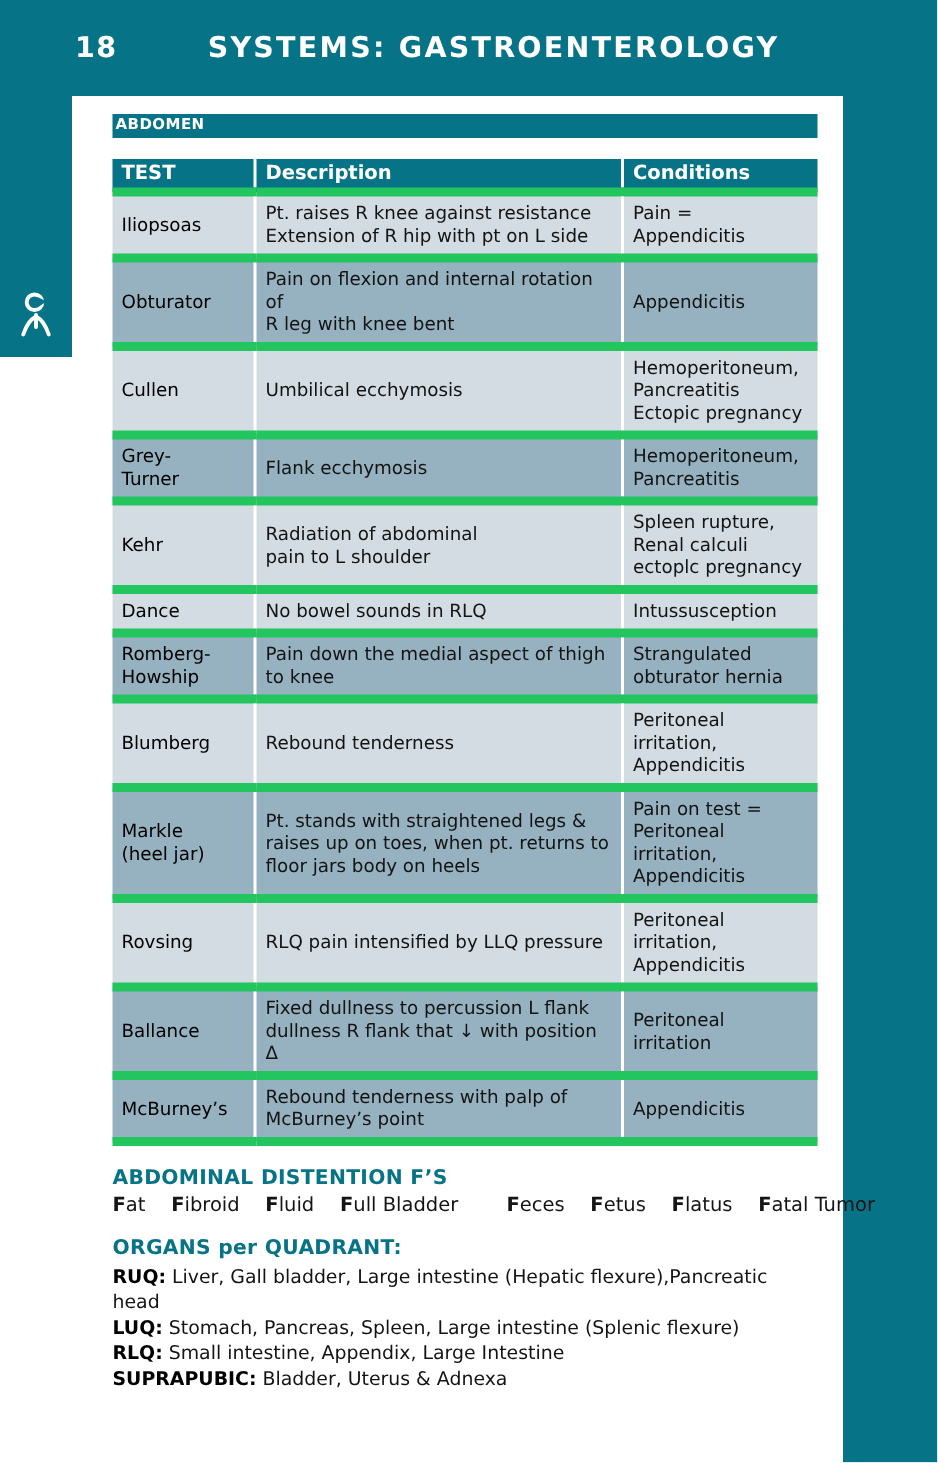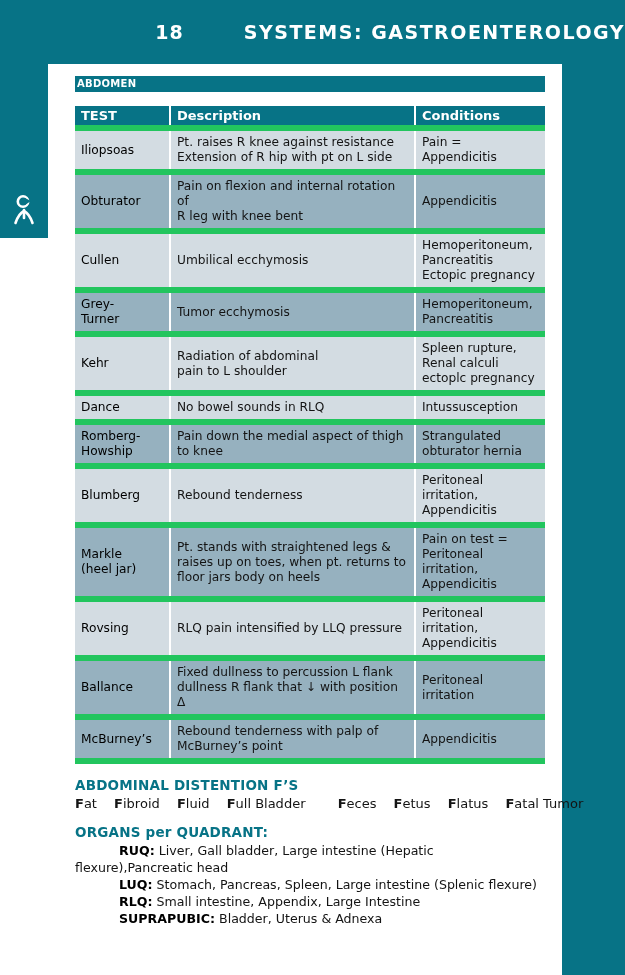--- a/index.html
+++ b/index.html
@@ -9,21 +9,21 @@
     width: 625px; height: 975px;
     background: #ffffff;
     font-family: "DejaVu Sans", "Liberation Sans", sans-serif;
     color: #141414;
     overflow: hidden;
   }
   
   .top-band {
     position: absolute; left: 0; top: 0; width: 625px; height: 64px;
     background: #077386;
-    display: flex; align-items: center; justify-content: flex-end;
+    display: flex; align-items: center;
   }
   .page-number {
     color: #ffffff; font-weight: bold; font-size: 19px;
     margin-left: 50px; letter-spacing: 1px;
   }
   .page-title {
     color: #ffffff; font-weight: bold; font-size: 19px;
     margin-left: 60px; letter-spacing: 1.5px;
   }
   .left-strip {
@@ -82,21 +82,21 @@
     color: #077386; font-weight: bold; font-size: 13.5px;
     margin-top: 13px; letter-spacing: 0.2px;
   }
   .fs-line { margin-top: 3px; font-size: 13px; white-space: nowrap; }
   .fword { display: inline-block; margin-right: 13px; }
   .fword:last-child { margin-right: 0; }
   .fword.gap { margin-left: 15px; }
   .fword::first-letter { font-weight: bold; }
   .quad-line { font-size: 12.6px; line-height: 17px; }
   .quad-lines { margin-top: 2px; }
-  .quad-label { font-weight: bold; color: #000000; margin-right: 4px; margin-left: 44px; }
+  .quad-label { font-weight: bold; color: #000000; margin-right: 4px; }
 </style>
 </head>
 <body>
 
 <div class="screen">
 
   <div class="top-band">
     <span class="page-number">18</span>
     <span class="page-title">SYSTEMS: GASTROENTEROLOGY</span>
   </div>
@@ -146,21 +146,21 @@
       <tr class="light">
         <td class="test">Cullen</td>
         <td>Umbilical ecchymosis</td>
         <td>Hemoperitoneum,
 Pancreatitis
 Ectopic pregnancy</td>
       </tr>
       <tr class="dark">
         <td class="test">Grey-
 Turner</td>
-        <td>Tumor ecchymosis</td>
+        <td>Flank ecchymosis</td>
         <td>Hemoperitoneum,
 Pancreatitis</td>
       </tr>
       <tr class="light">
         <td class="test">Kehr</td>
         <td>Radiation of abdominal
 pain to L shoulder</td>
         <td>Spleen rupture,
 Renal calculi
 ectoplc pregnancy</td>

